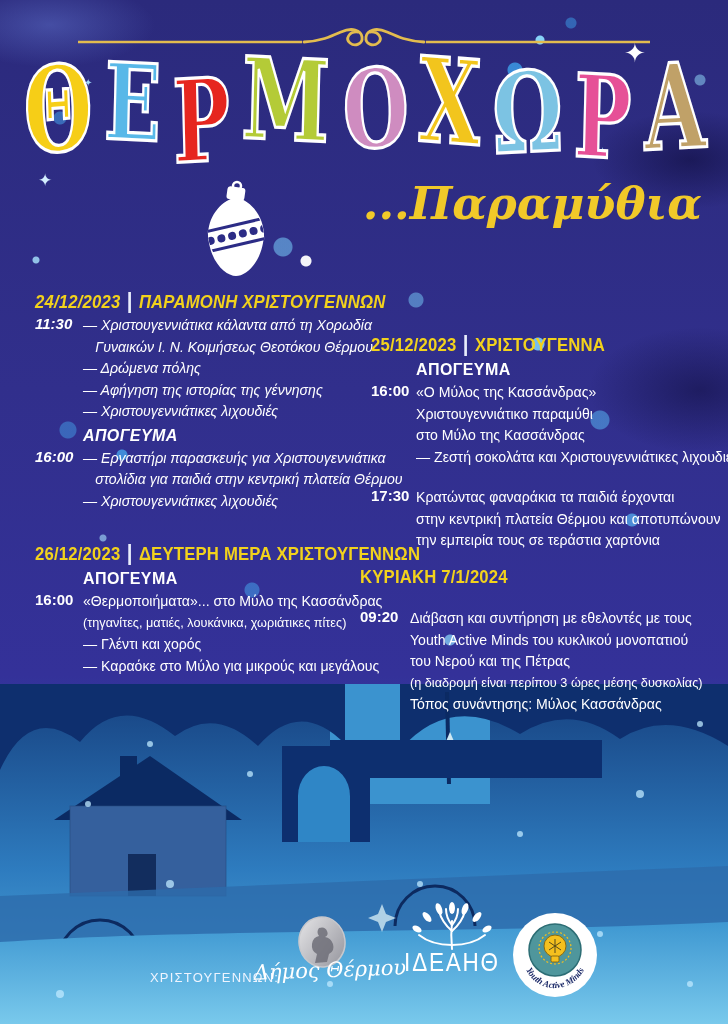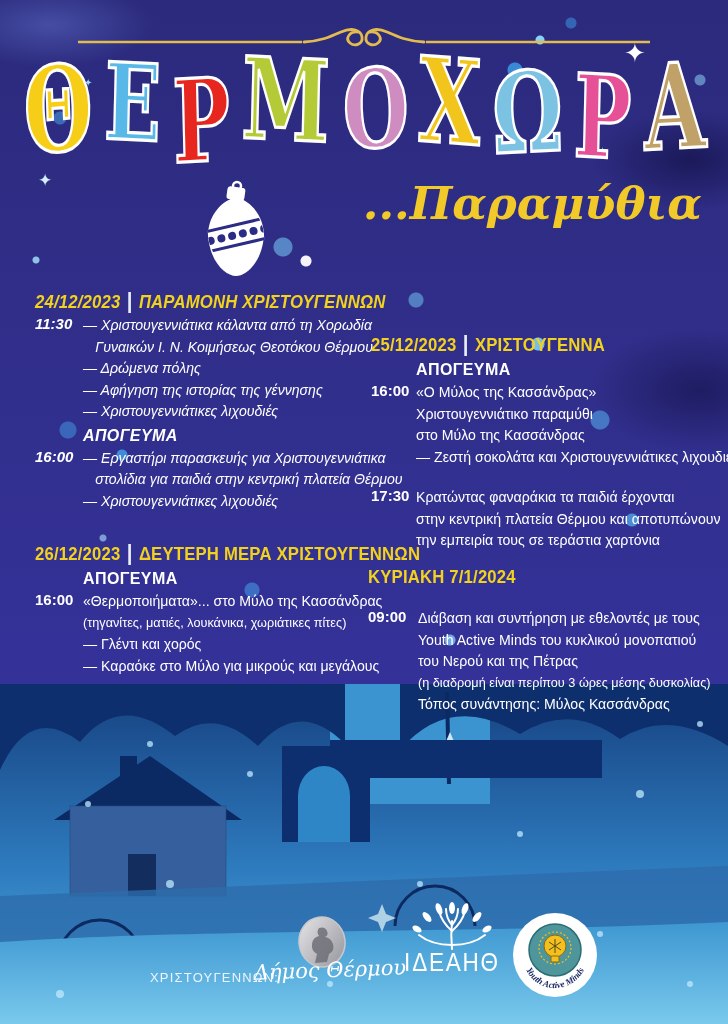--- a/index.html
+++ b/index.html
@@ -55,21 +55,21 @@
   .sparkle{position:absolute;line-height:1;pointer-events:none;}
   .sp1{left:624px;top:40px;font-size:26px;color:#fff;}
   .sp2{left:38px;top:172px;font-size:17px;color:#d4efff;}
   .sp3{left:598px;top:146px;font-size:11px;color:#9fd8f8;}
   .sp4{left:84px;top:78px;font-size:10px;color:#9fd8f8;}
   
   .sec{position:absolute;}
   .s0{left:35px;top:291px;width:340px;font-style:italic;}
   .s1{left:35px;top:543px;width:345px;}
   .s2{left:371px;top:334px;width:355px;}
-  .s3{left:368px;top:566px;width:345px;}
+  .s3{left:360px;top:566px;width:345px;}
   .sec-h{display:flex;align-items:center;gap:9px;color:#f2d21c;font-weight:bold;font-size:19px;
     letter-spacing:.2px;transform:scaleX(.88);transform-origin:0 50%;white-space:nowrap;}
   .sec-h .bar{width:3px;height:21px;background:#e9eefc;flex:none;}
   .part{font-weight:bold;font-size:16px;letter-spacing:.4px;margin:5px 0 2px 48px;}
   .s2 .part{margin-left:45px;}
   .row{display:flex;margin-top:1px;}
   .row.gap{margin-top:19px;}
   .time{flex:none;width:48px;font-weight:bold;font-size:15px;padding-top:1px;}
   .s2 .time{width:45px;}
   .s3 .time{width:50px;}
@@ -262,21 +262,21 @@
     </div>
   </div>
 
   <div class="sec s3">
     <div class="sec-h">
       <span>ΚΥΡΙΑΚΗ 7/1/2024</span>
 
       <span></span>
     </div>
     <div class="row gap">
-      <div class="time">09:00</div>
+      <div class="time">09:20</div>
       <div class="lines">
         <div>Διάβαση και συντήρηση με εθελοντές με τους</div>
         <div>Youth Active Minds του κυκλικού μονοπατιού</div>
         <div>του Νερού και της Πέτρας</div>
         <div class="small">(η διαδρομή είναι περίπου 3 ώρες μέσης δυσκολίας)</div>
         <div>Τόπος συνάντησης: Μύλος Κασσάνδρας</div>
       </div>
     </div>
   </div>
 

